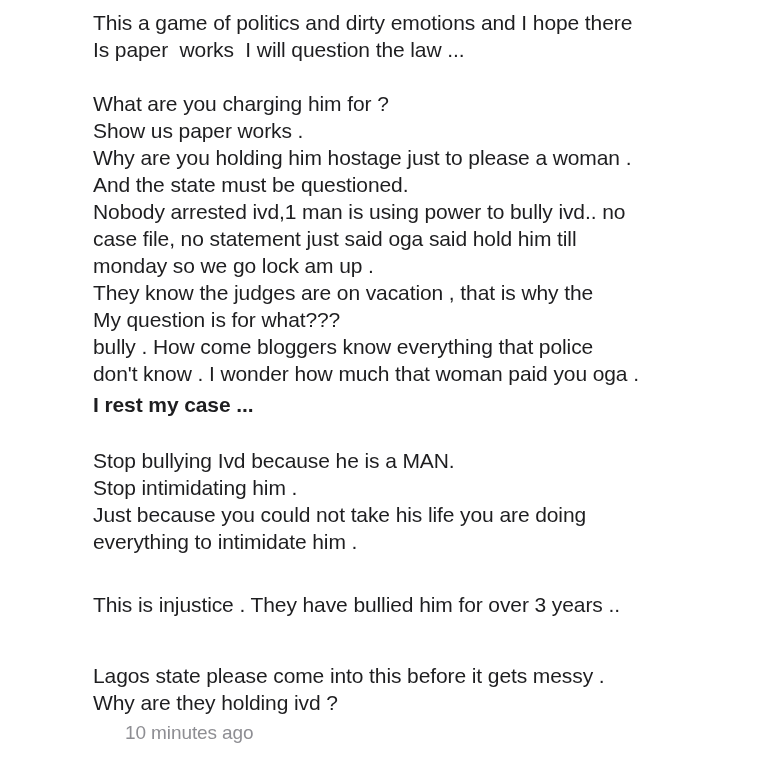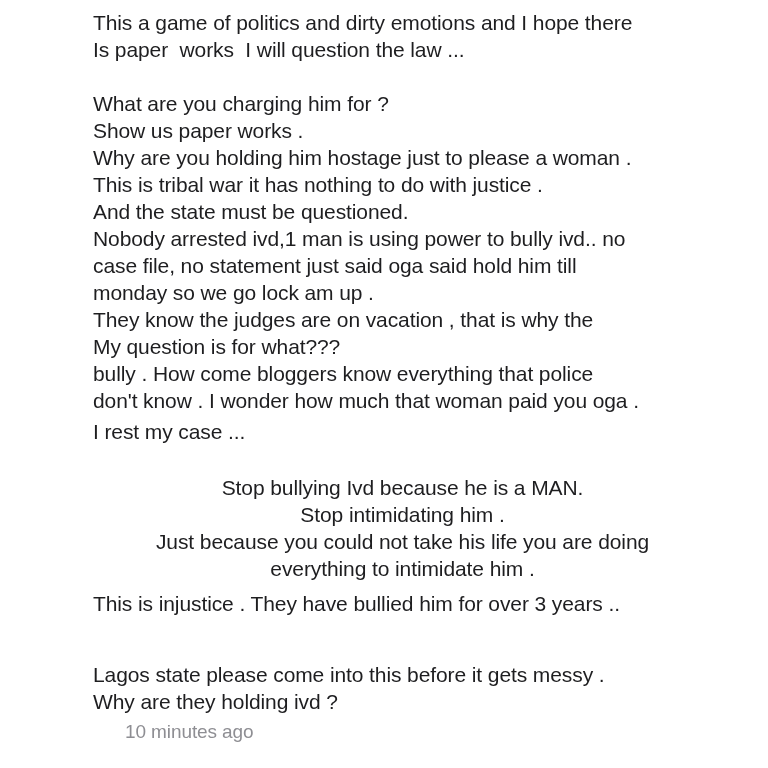--- a/index.html
+++ b/index.html
@@ -21,22 +21,22 @@
   }
   .line {
     font-size: 21px;
     line-height: 27px;
     color: var(--text, #1e1e20);
     white-space: pre-wrap;
     letter-spacing: -0.1px;
   }
   .p1 { margin-bottom: 27px; }
   .p2 { margin-bottom: 4px; }
-  .p3 { margin-bottom: 29px; }
-  .p4 { margin-bottom: 8px; text-align: center; }
+  .p3 { margin-bottom: 29px; font-weight: bold; }
+  .p4 { margin-bottom: 36px; }
   .p5 { margin-bottom: 44px; }
   .p6 { margin-bottom: 5px; }
   .timestamp {
     font-size: 19px;
     line-height: 24px;
     color: var(--timestamp, #8e8e93);
     letter-spacing: -0.1px;
     margin-left: 32px;
   }
 </style>
@@ -47,21 +47,20 @@
 
   <div class="para p1">
     <div class="line">This a game of politics and dirty emotions and I hope there</div>
     <div class="line">Is paper  works  I will question the law ...</div>
   </div>
 
   <div class="para p2">
     <div class="line">What are you charging him for ?</div>
     <div class="line">Show us paper works .</div>
     <div class="line">Why are you holding him hostage just to please a woman .</div>
-    <div class="line">This is tribal war it has nothing to do with justice .</div>
     <div class="line">And the state must be questioned.</div>
     <div class="line">Nobody arrested ivd,1 man is using power to bully ivd.. no</div>
     <div class="line">case file, no statement just said oga said hold him till</div>
     <div class="line">monday so we go lock am up .</div>
     <div class="line">They know the judges are on vacation , that is why the</div>
     <div class="line">My question is for what???</div>
     <div class="line">bully . How come bloggers know everything that police</div>
     <div class="line">don't know . I wonder how much that woman paid you oga .</div>
   </div>
 

